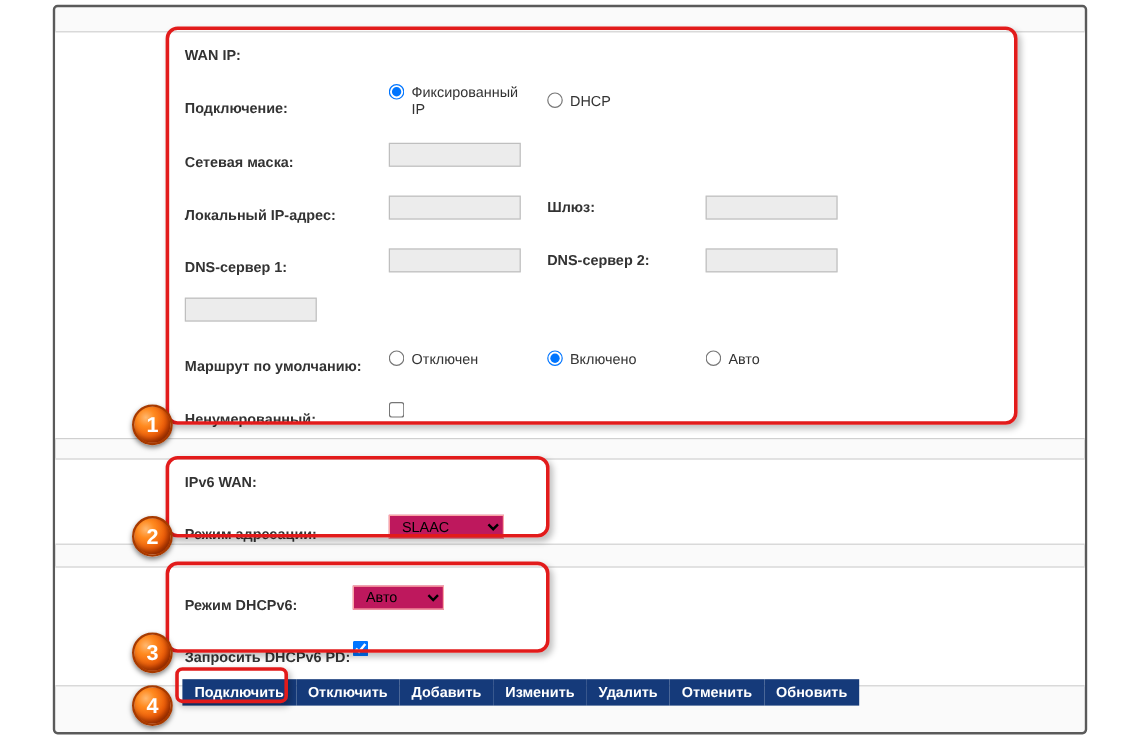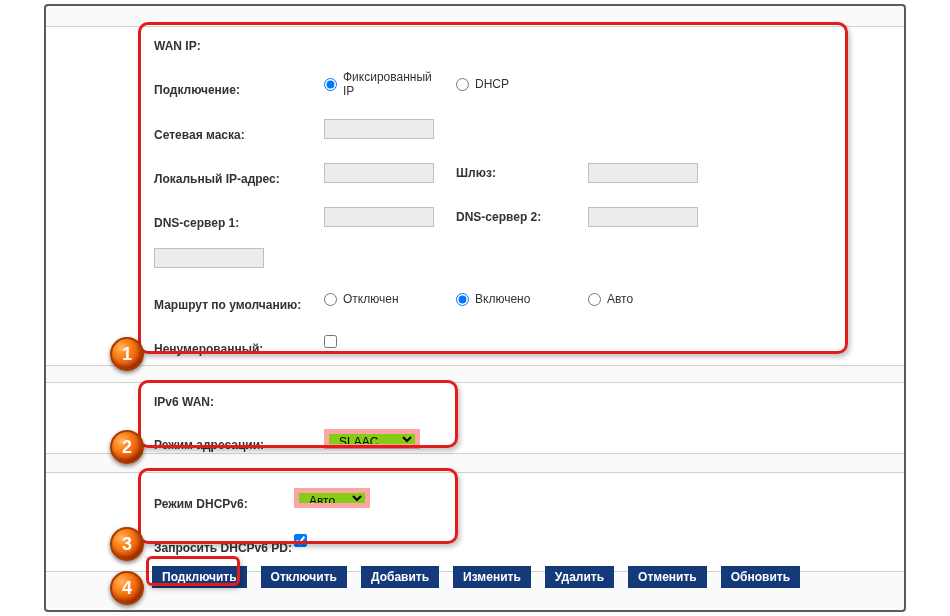--- a/index.html
+++ b/index.html
@@ -32,21 +32,20 @@
   }
   .panel-1 { position: absolute; top: 20px; left: 0; right: 0; height: 340px; }
   .panel-2 { position: absolute; top: 376px; left: 0; right: 0; height: 72px; }
   .panel-3 { position: absolute; top: 466px; left: 0; right: 0; height: 100px; }
   .button-row {
     position: absolute;
     top: 560px;
     left: 106px;
     right: 0;
     display: flex;
-    gap: 14px;
   }
   .highlight-box {
     position: absolute;
     border: 3px solid #e21b1b;
     border-radius: 10px;
     pointer-events: none;
     box-shadow: 2px 3px 5px rgba(0,0,0,0.25);
   }
   .hl-1 { left: 138px; top: 22px; width: 710px; height: 332px; }
   .hl-2 { left: 138px; top: 380px; width: 320px; height: 68px; }
@@ -76,42 +75,42 @@
   .mk-4 { left: 110px; top: 571px; }
 
   .row {
     display: flex;
     align-items: center;
     padding: 9px 0 9px 108px;
     color: #333;
     font-weight: bold;
   }
   .row .lbl { width: 170px; flex: 0 0 170px; margin-top: 12px; }
-  .row .cell-radio { width: 118px; flex: 0 0 118px; display:flex; align-items:center; gap:6px; font-weight: normal;}
+  .row .cell-radio { width: 118px; flex: 0 0 118px; display:flex; align-items:flex-start; gap:6px; font-weight: normal;}
   .row .lbl2 { width: 118px; flex: 0 0 118px; font-weight: bold; }
   .row .inbox { width: 118px; flex: 0 0 118px; }
   .row .gap { width: 14px; flex: 0 0 14px;}
   .panel .section-title { padding: 12px 0 8px 108px; font-weight: bold; color:#333; }
 
   input[type="text"] {
     width: 110px;
     height: 20px;
     border: 1px solid #bfbfbf;
     background: #ececec;
     padding: 0 4px;
     font-size: 12px;
   }
   input[type="radio"], input[type="checkbox"] {
     width: 13px; height: 13px;
   }
   select {
     width: 96px;
     height: 20px;
-    border: 5px solid #fca5a5;
-    background: #84cc16;
+    border: 1px solid #fca5a5;
+    background: #be185d;
     font-size: 12px;
     padding: 0 6px;
   }
   .btn {
     background: #153a7a;
     color: #fff;
     border: none;
     font-weight: bold;
     font-size: 12px;
     padding: 4px 10px;

